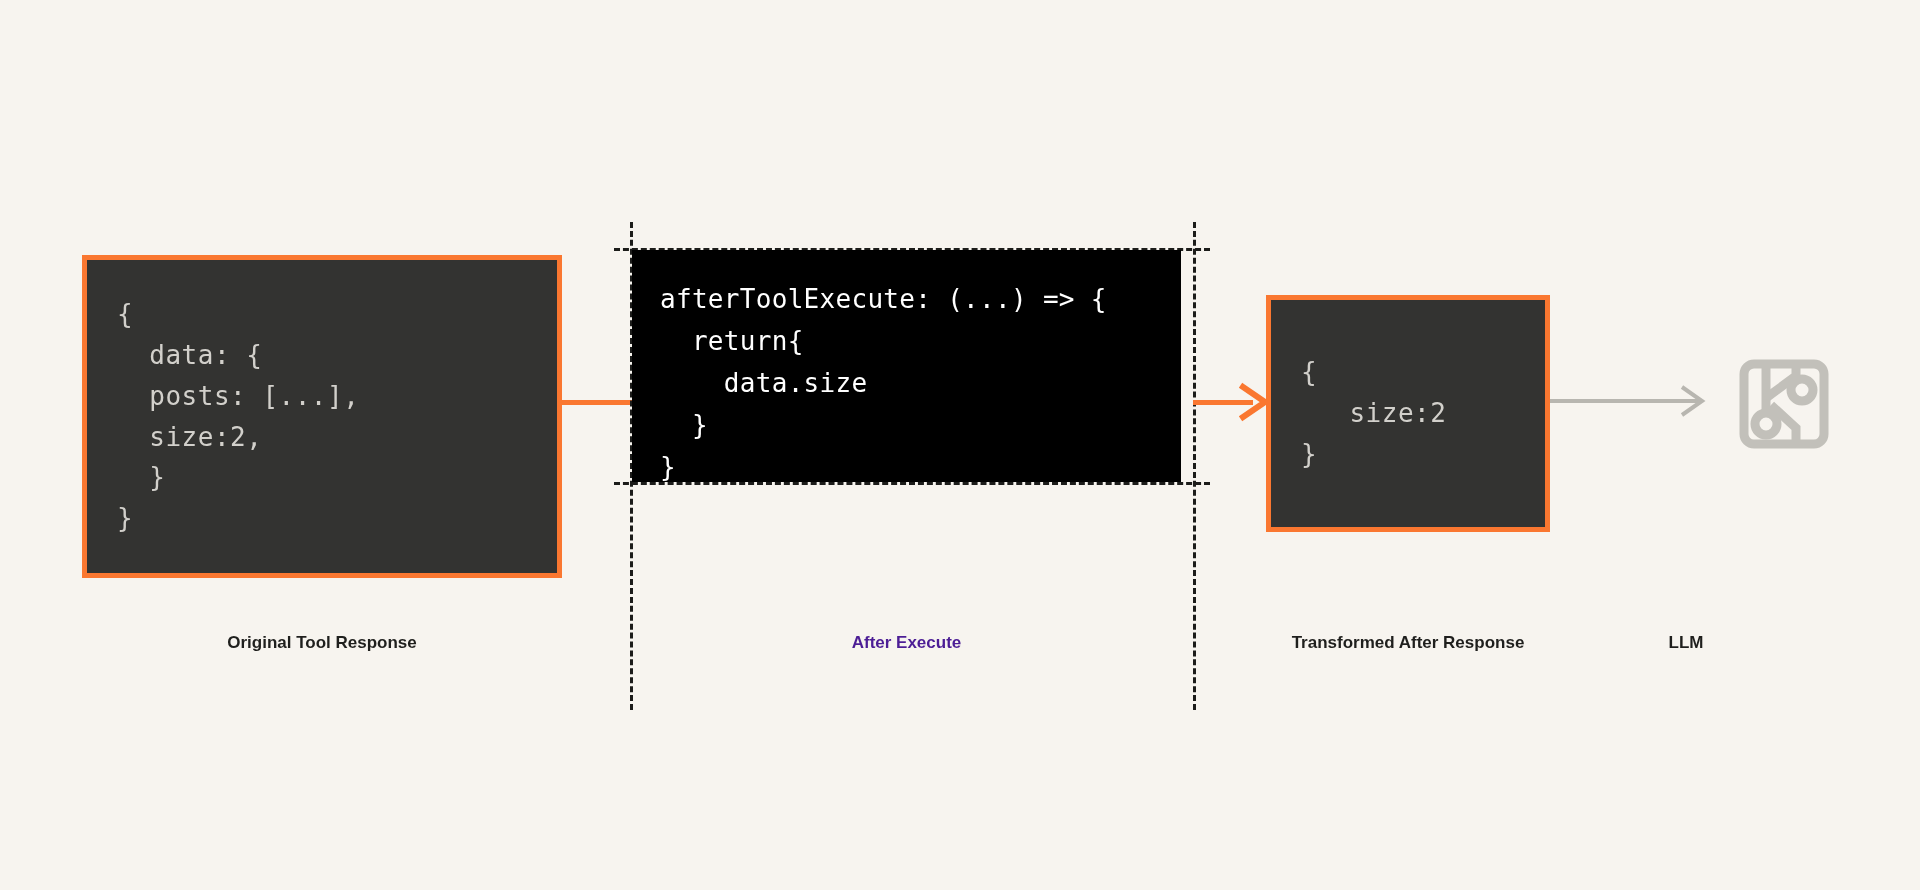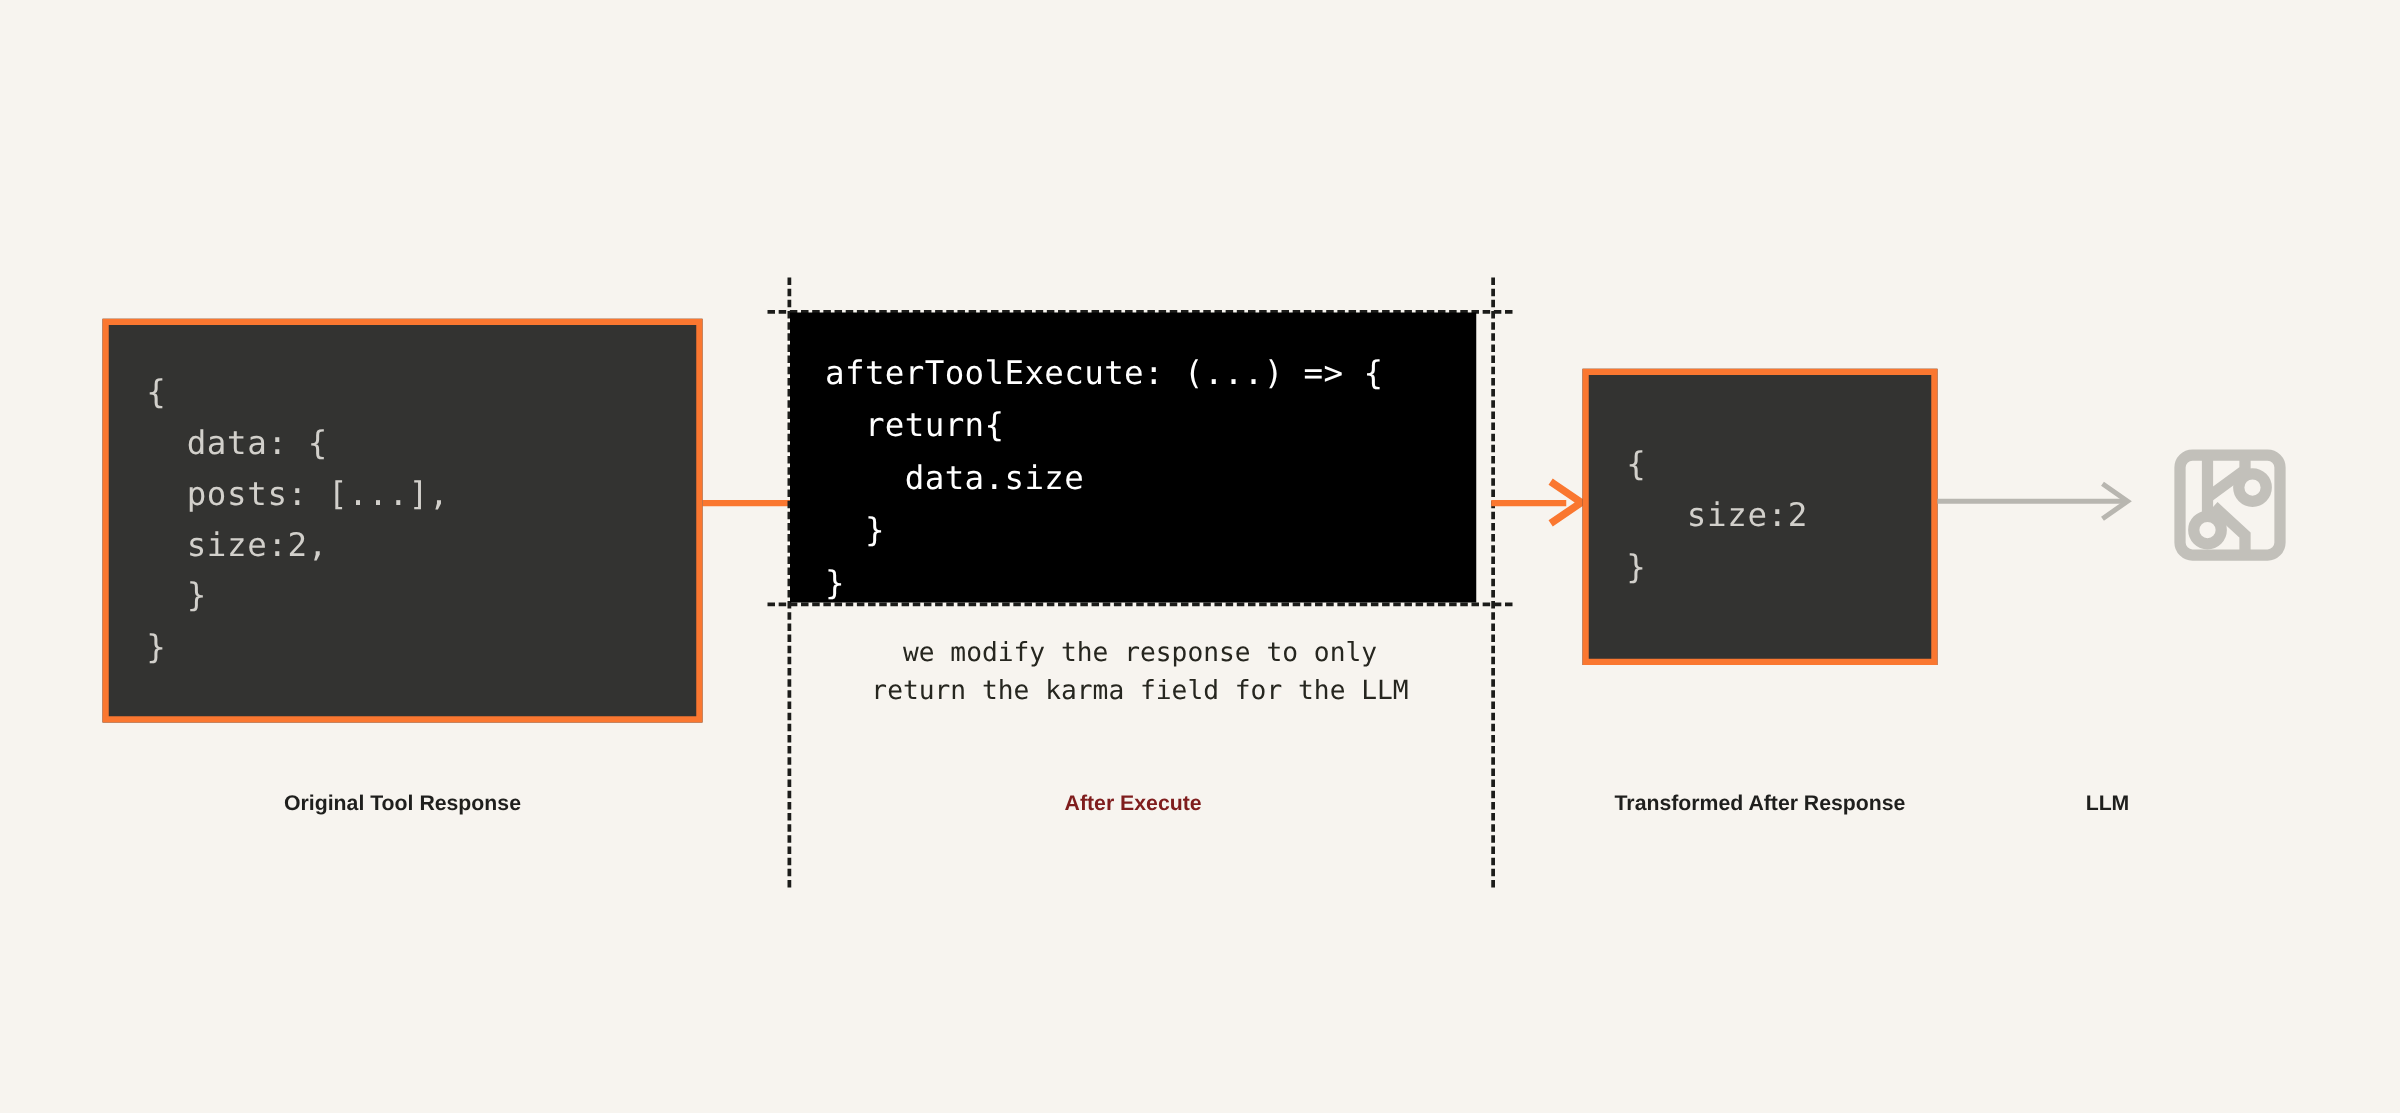--- a/index.html
+++ b/index.html
@@ -82,21 +82,21 @@
 
   
   .caption {
     font-family: "Liberation Sans", sans-serif;
     font-weight: bold;
     font-size: 17px;
     color: #1f1f1d;
     white-space: nowrap;
     text-align: center;
   }
-  .caption.accent { color: #7f1d1d; }
+  .caption.accent { color: #4c1d95; }
 
   svg { display: block; overflow: visible; }
 </style>
 </head>
 <body>
 
 <div class="stage">
 
   <div class="abs conn-line" style="left:562px; top:400px; width:72px;"></div>
 
@@ -117,22 +117,20 @@
   <div class="abs dash-h" style="left:614px; top:482px; width:596px;"></div>
 
   <div class="abs orange-card" style="left:632px; top:250px; width:549px; height:232px;">
     <pre>afterToolExecute: (...) =&gt; {
   return{
     data.size
   }
 }</pre>
   </div>
 
-  <div class="abs annotation" style="left:634px; top:508px; width:556px;">we modify the response to only
-return the karma field for the LLM</div>
 
   <div class="abs conn-line" style="left:1193px; top:400px; width:60px;"></div>
   <div class="abs" style="left:1237px; top:384px; width:34px; height:36px;">
     <svg width="34" height="36" viewBox="0 0 34 36">
       <polyline points="6,3 28,18 6,33" fill="none" stroke="#fa7730" stroke-width="6" stroke-linecap="square" stroke-linejoin="miter"></polyline>
     </svg>
   </div>
 
   <div class="abs code-card" style="left:1266px; top:295px; width:284px; height:237px;">
     <pre>{

